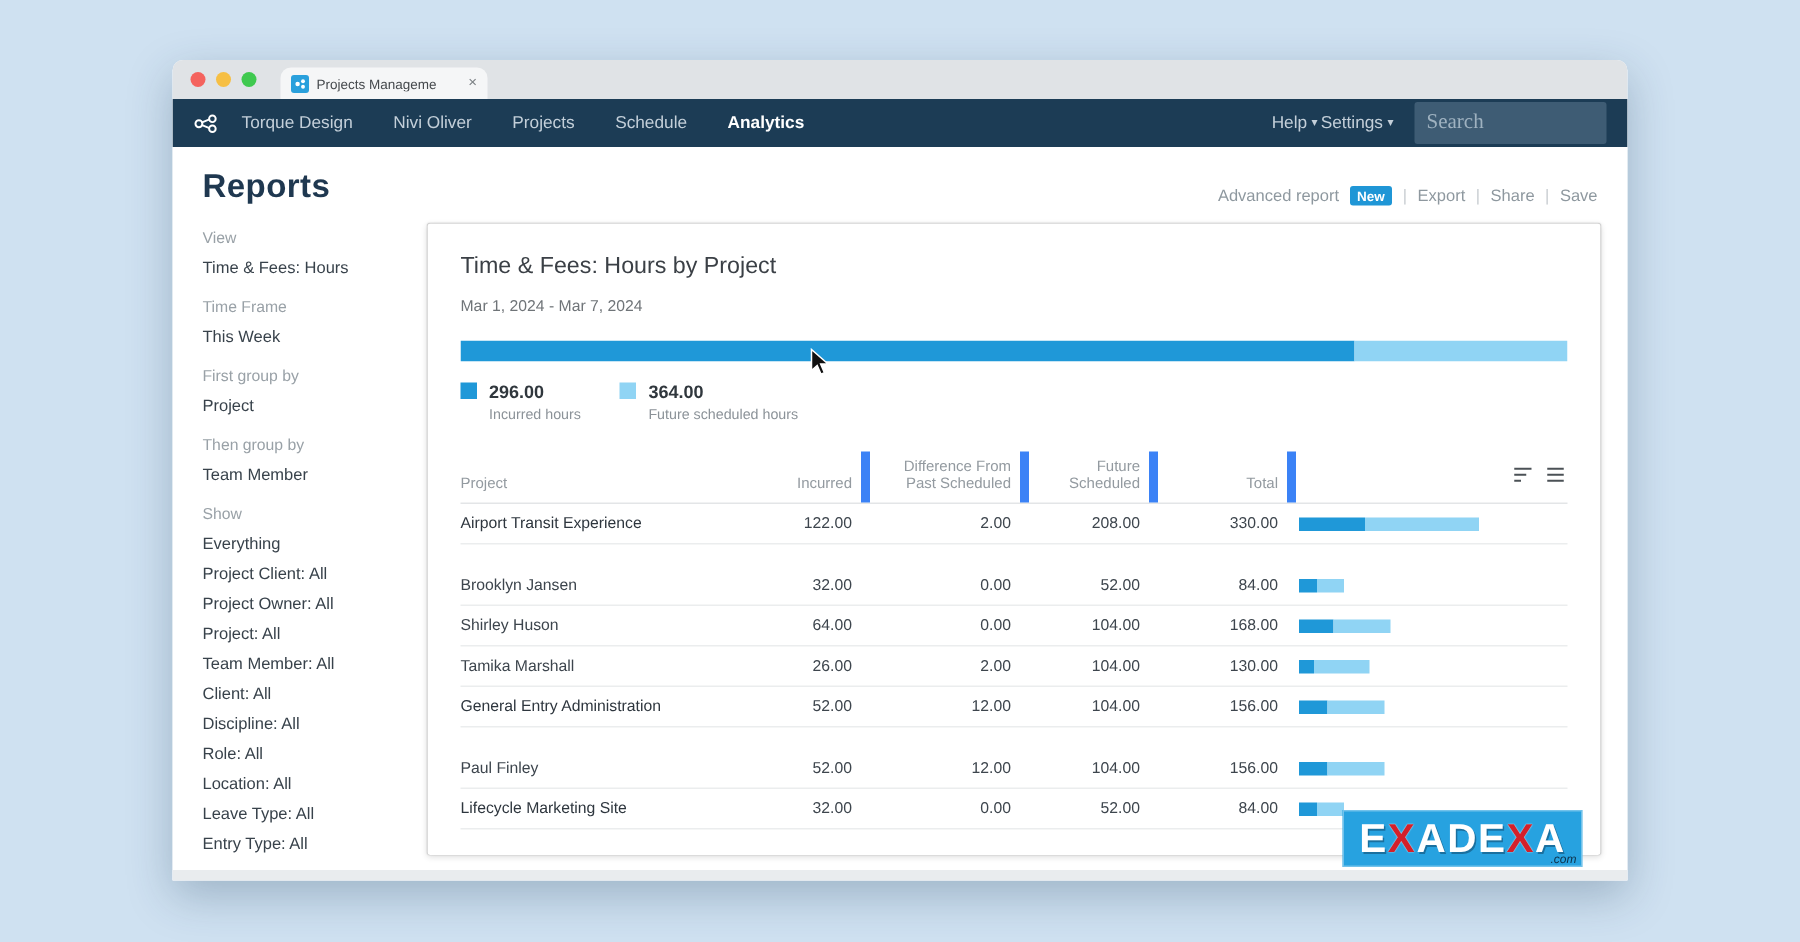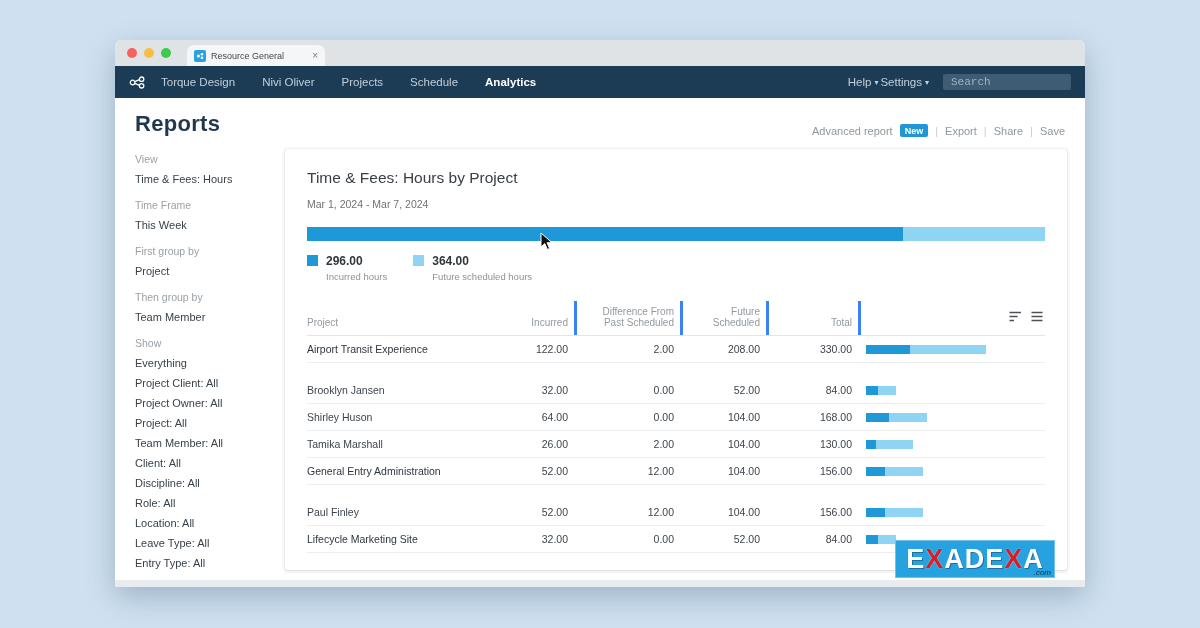--- a/index.html
+++ b/index.html
@@ -12,21 +12,21 @@
   .tab{height:21px;width:124px;background:#f5f6f7;border-radius:7px 7px 0 0;display:flex;align-items:center;gap:5px;padding:0 7px;font-size:9px;color:#45494d}
   .favicon{width:12px;height:12px;border-radius:2px;background:#2aa0dc;flex:0 0 auto;display:flex;align-items:center;justify-content:center}
   .tab-title{white-space:nowrap;overflow:hidden;flex:1}
   .tab-close{color:#7a7f83;font-size:10px;cursor:pointer}
   .navbar{height:32px;background:#1c3c55;flex:0 0 auto;display:flex;align-items:center;gap:15px;padding:0 14px;font-size:11.5px;color:#c3cfd9}
   .logo{display:flex;align-items:center}
   .nav-item{cursor:pointer;white-space:nowrap}
   .nav-item.active{color:#fff;font-weight:bold}
   .nav-right{margin-left:auto;display:flex;align-items:center;gap:14px}
   .caret{font-size:8px;margin-left:3px;position:relative;top:-1px}
-  .search{width:112px;height:16px;background:#3e5c74;border:none;border-radius:2px;padding:0 8px;font-size:11px;color:#e8eef2;font-family:Liberation Mono, monospace;outline:none}
+  .search{width:112px;height:28px;background:#3e5c74;border:none;border-radius:2px;padding:0 8px;font-size:14px;color:#e8eef2;font-family:Liberation Serif, serif;outline:none}
   .search::placeholder{color:#9fb2c0}
   .content{flex:1;display:flex;flex-direction:column;min-height:0;background:#fff}
   .page-header{display:flex;justify-content:space-between;align-items:flex-end;padding:13px 20px 9px}
   .reports-title{font-size:22px;font-weight:bold;color:#1f3850;letter-spacing:.3px}
   .header-actions{display:flex;align-items:center;gap:7px;font-size:11px;color:#8e989f;margin-top:9px}
   .adv{cursor:pointer}
   .badge{background:#1f96d6;color:#fff;font-size:9px;font-weight:bold;padding:1.5px 5px;border-radius:2px}
   .sep{color:#c8cdd1}
   .action-link{cursor:pointer}
   .body{flex:1;display:flex;min-height:0;padding:0 18px 0 20px}
@@ -41,21 +41,21 @@
   .legend{display:flex;gap:26px;margin-top:13px}
   .legend-item{display:flex;gap:8px}
   .swatch{width:11px;height:11px;margin-top:1px;flex:0 0 auto}
   .legend-value{font-size:12px;font-weight:bold;color:#30373d}
   .legend-label{font-size:9.5px;color:#8b9298;margin-top:3px}
   .table{margin-top:19px}
   .thead,.trow{display:grid;grid-template-columns:1fr 100px 106px 86px 92px 187px}
   .thead{border-bottom:1px solid #e3e5e7;color:#939aa0;font-size:10px}
   .th{display:flex;align-items:flex-end;justify-content:flex-end;text-align:right;padding:3px 6px 7px;min-height:24px}
   .th.project{justify-content:flex-start;text-align:left;padding-left:0}
-  .th.bordered{border-left:3px solid #3b82f6}
+  .th.bordered{border-left:6px solid #3b82f6}
   .th.bars{align-items:center;justify-content:flex-end;gap:9px;padding-right:2px}
   .trow{border-bottom:1px solid #ebedee;font-size:10.5px;color:#3d454d;align-items:center}
   .td{padding:7px 6px;text-align:right;white-space:nowrap}
   .td.proj{text-align:left;padding-left:0}
   .trow.group .td.proj{font-weight:normal;color:#2e363e}
   .bar-cell{display:flex;align-items:center;padding-left:8px}
   .rowbar{display:flex;height:9px}
   .icon-btn{cursor:pointer;display:flex}
   .bottom-strip{height:7px;background:#e9ecee;flex:0 0 auto}
   .cursor{position:absolute;left:540px;top:232px;z-index:50;pointer-events:none}
@@ -76,21 +76,21 @@
       <span class="light green"></span>
     </div>
     <div class="tab">
       <span class="favicon">
         <svg width="8" height="8" viewBox="0 0 8 8">
             <circle cx="2.4" cy="4" r="1.5" fill="#fff"></circle>
             <circle cx="6" cy="2.2" r="1.3" fill="#fff"></circle>
             <circle cx="6" cy="5.8" r="1.3" fill="#fff"></circle>
           </svg>
       </span>
-      <span class="tab-title">Resource General</span>
+      <span class="tab-title">Projects Manageme</span>
       <span class="tab-close">×</span>
     </div>
   </div>
 
   <div class="navbar">
     <span class="logo">
       <svg width="17" height="13" viewBox="0 0 17 13" fill="none" stroke="#fff" stroke-width="1.3">
         <circle cx="3.6" cy="6.5" r="2.3"></circle>
           <circle cx="12.6" cy="3.2" r="2.2"></circle>
           <circle cx="12.6" cy="9.8" r="2.2"></circle>

